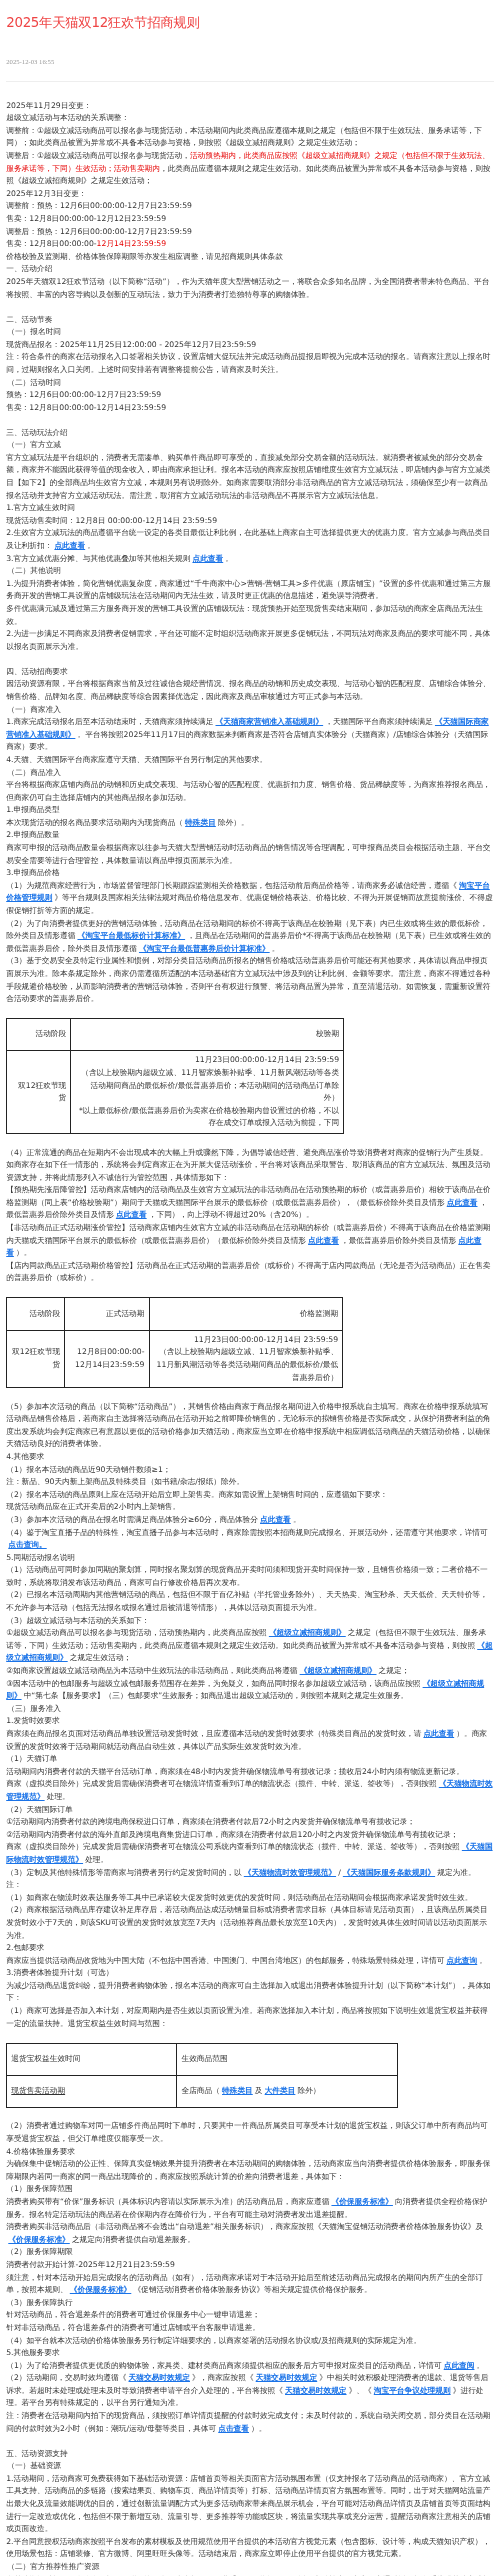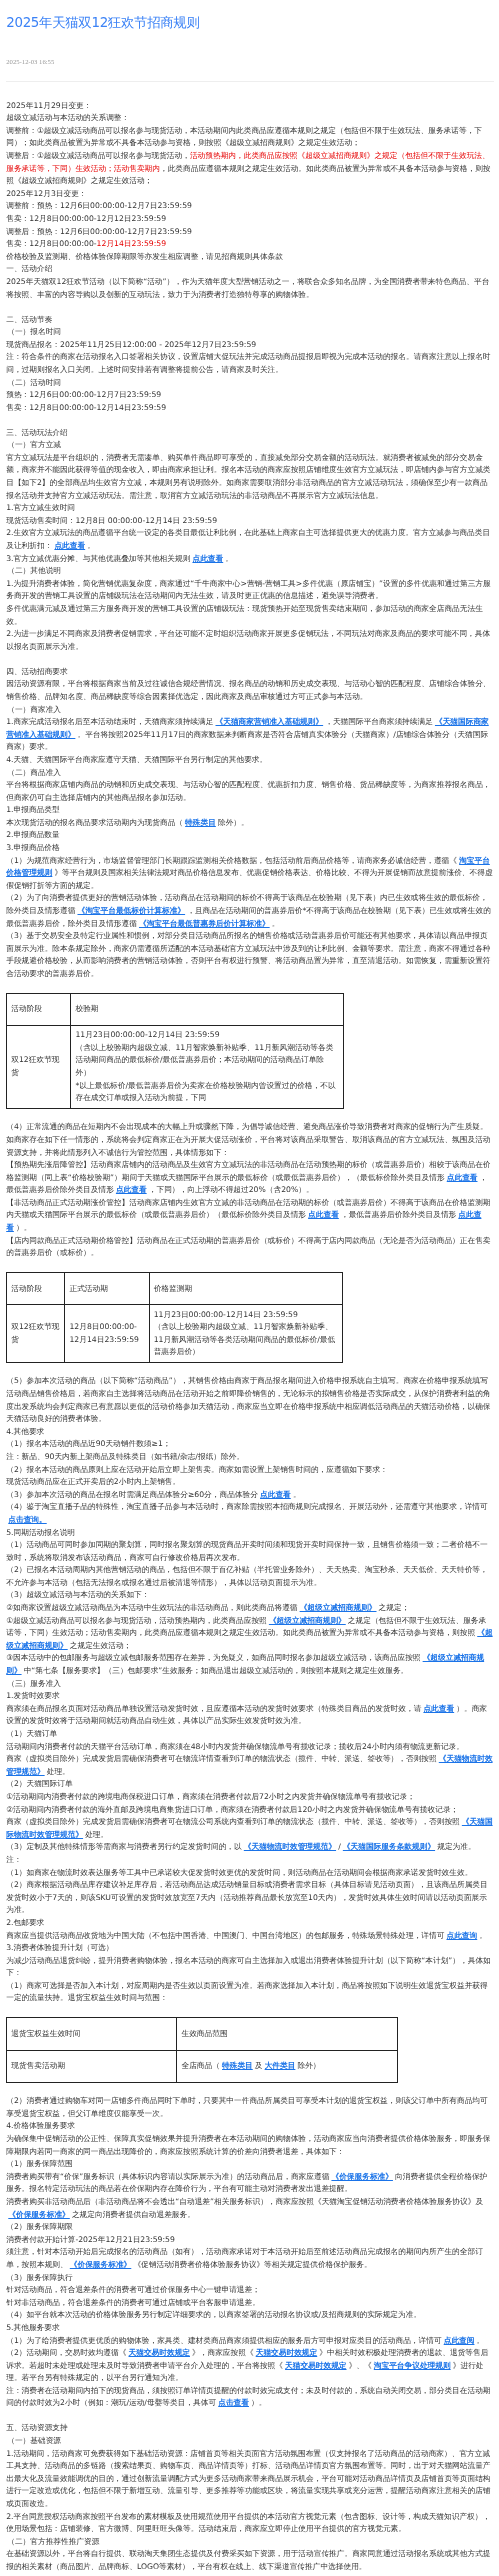--- a/index.html
+++ b/index.html
@@ -1,30 +1,30 @@
 <!DOCTYPE html>
 <html style="font-size:8.2px"><head>
 <meta charset="utf-8">
 <style>
   html, body { margin:0; padding:0; background:#ffffff; }
   body { width:500px; font-family:"DejaVu Sans","Liberation Sans",sans-serif; color:#333333; }
   .page { padding:7.2px 6.2px 31px 6.2px; }
-  h1 { font-size:13.4px; font-weight:normal; color:#3b82f6; margin:6.2px 0 0 0; line-height:20.6px; letter-spacing:-0.3px; }
+  h1 { font-size:13.4px; font-weight:normal; color:#ef4444; margin:6.2px 0 0 0; line-height:20.6px; letter-spacing:-0.3px; }
   .date { font-size:6.7px; color:#999999; margin-top:23px; line-height:10.3px;font-family:Liberation Serif, serif; }
   .divider { height:0.5px; background:#eeeeee; margin:13.4px 0 18.5px 0; }
   .content { font-size:7.7px; line-height:12.6px; }
   .content p { margin:0; }
   .red { color:#e60000; }
   a.link { color:#1a73e8; text-decoration:underline; padding:0 2.1px; cursor:pointer;font-weight:bold; }
   .gap { height:12.4px; }
   .sec-title { }
   .sub-title { padding-left:1px; }
   table.tbl { border-collapse:collapse; margin:12.4px 0 12.4px 0; font-size:7.7px; line-height:12.6px; }
   table.tbl td { border:0.5px solid #222; padding:3.1px 4.1px; vertical-align:middle; }
-  table.tbl.center td { text-align:left; }
+  table.tbl.center td { text-align:right; }
 </style>
 </head>
 <body>
 
 <div class="page">
   <h1>2025年天猫双12狂欢节招商规则</h1>
   <div class="date">2025-12-03 16:55</div>
   <div class="divider"></div>
 
   <div class="content">
@@ -78,20 +78,21 @@
       <p class="sec-title">四、活动招商要求</p>
       <p>因活动资源有限，平台将根据商家当前及过往诚信合规经营情况、报名商品的动销和历史成交表现、与活动心智的匹配程度、店铺综合体验分、销售价格、品牌知名度、商品稀缺度等综合因素择优选定，因此商家及商品审核通过方可正式参与本活动。</p>
       <p class="sub-title">（一）商家准入</p>
       <p><span>1.商家完成活动报名后至本活动结束时，天猫商家须持续满足</span><a class="link">《天猫商家营销准入基础规则》</a><span>，天猫国际平台商家须持续满足</span><a class="link">《天猫国际商家营销准入基础规则》</a><span>。平台将按照2025年11月17日的商家数据来判断商家是否符合店铺真实体验分（天猫商家）/店铺综合体验分（天猫国际商家）要求。</span></p>
       <p>4.天猫、天猫国际平台商家应遵守天猫、天猫国际平台另行制定的其他要求。</p>
       <p class="sub-title">（二）商品准入</p>
       <p>平台将根据商家店铺内商品的动销和历史成交表现、与活动心智的匹配程度、优惠折扣力度、销售价格、货品稀缺度等，为商家推荐报名商品，但商家仍可自主选择店铺内的其他商品报名参加活动。</p>
       <p>1.申报商品类型</p>
       <p><span>本次现货活动的报名商品要求活动期内为现货商品（</span><a class="link">特殊类目</a><span>除外）。</span></p>
       <p>2.申报商品数量</p>
+      <p>商家可申报的活动商品数量会根据商家以往参与天猫大型营销活动时活动商品的销售情况等合理调配，可申报商品类目会根据活动主题、平台交易安全需要等进行合理管控，具体数量请以商品申报页面展示为准。</p>
       <p>3.申报商品价格</p>
       <p><span>（1）为规范商家经营行为，市场监督管理部门长期跟踪监测相关价格数据，包括活动前后商品价格等，请商家务必诚信经营，遵循《</span><a class="link">淘宝平台价格管理规则</a><span>》等平台规则及国家相关法律法规对商品价格信息发布、优惠促销价格表达、价格比较、不得为开展促销而故意提前涨价、不得虚假促销打折等方面的规定。</span></p>
       <p><span>（2）为了向消费者提供更好的营销活动体验，活动商品在活动期间的标价不得高于该商品在校验期（见下表）内已生效或将生效的最低标价，除外类目及情形遵循</span><a class="link">《淘宝平台最低标价计算标准》</a><span>，且商品在活动期间的普惠券后价*不得高于该商品在校验期（见下表）已生效或将生效的最低普惠券后价，除外类目及情形遵循</span><a class="link">《淘宝平台最低普惠券后价计算标准》</a><span>。</span></p>
       <p>（3）基于交易安全及特定行业属性和惯例，对部分类目活动商品所报名的销售价格或活动普惠券后价可能还有其他要求，具体请以商品申报页面展示为准。除本条规定除外，商家仍需遵循所适配的本活动基础官方立减玩法中涉及到的让利比例、金额等要求。需注意，商家不得通过各种手段规避价格校验，从而影响消费者的营销活动体验，否则平台有权进行预警、将活动商品置为异常，直至清退活动。如需恢复，需重新设置符合活动要求的普惠券后价。</p>
 
       <table class="tbl center" style="width:338px;">
         <tbody>
             <tr>
           <td style="width:55px;height:25px;">活动阶段</td>
           <td>校验期</td>
@@ -135,22 +136,22 @@
       <p>（1）报名本活动的商品近90天动销件数须≥1；</p>
       <p>注：新品、90天内新上架商品及特殊类目（如书籍/杂志/报纸）除外。</p>
       <p>（2）报名本活动的商品原则上应在活动开始后立即上架售卖。商家如需设置上架销售时间的，应遵循如下要求：</p>
       <p>现货活动商品应在正式开卖后的2小时内上架销售。</p>
       <p><span>（3）参加本次活动的商品在报名时需满足商品体验分≥60分，商品体验分</span><a class="link">点此查看</a><span>。</span></p>
       <p><span>（4）鉴于淘宝直播子品的特殊性，淘宝直播子品参与本活动时，商家除需按照本招商规则完成报名、开展活动外，还需遵守其他要求，详情可</span><a class="link">点击查询。</a></p>
       <p>5.同期活动报名说明</p>
       <p>（1）活动商品可同时参加同期的聚划算，同时报名聚划算的现货商品开卖时间须和现货开卖时间保持一致，且销售价格须一致；二者价格不一致时，系统将取消发布该活动商品，商家可自行修改价格后再次发布。</p>
       <p>（2）已报名本活动周期内其他营销活动的商品，包括但不限于百亿补贴（半托管业务除外）、天天热卖、淘宝秒杀、天天低价、天天特价等，不允许参与本活动（包括无法报名或报名通过后被清退等情形），具体以活动页面提示为准。</p>
       <p>（3）超级立减活动与本活动的关系如下：</p>
+      <p><span>①超级立减活动商品可以报名参与现货活动，活动预热期内，此类商品应按照</span><a class="link">《超级立减招商规则》</a><span>之规定（包括但不限于生效玩法、服务承诺等，下同）生效活动；活动售卖期内，此类商品应遵循本规则之规定生效活动。如此类商品被置为异常或不具备本活动参与资格，则按照</span><a class="link">《超级立减招商规则》</a><span>之规定生效活动；</span></p>
       <p><span>②如商家设置超级立减活动商品为本活动中生效玩法的非活动商品，则此类商品将遵循</span><a class="link">《超级立减招商规则》</a><span>之规定；</span></p>
-      <p><span>①超级立减活动商品可以报名参与现货活动，活动预热期内，此类商品应按照</span><a class="link">《超级立减招商规则》</a><span>之规定（包括但不限于生效玩法、服务承诺等，下同）生效活动；活动售卖期内，此类商品应遵循本规则之规定生效活动。如此类商品被置为异常或不具备本活动参与资格，则按照</span><a class="link">《超级立减招商规则》</a><span>之规定生效活动；</span></p>
       <p><span>③因本活动中的包邮服务与超级立减包邮服务范围存在差异，为免疑义，如商品同时报名参加超级立减活动，该商品应按照</span><a class="link">《超级立减招商规则》</a><span>中“第七条【服务要求】（三）包邮要求”生效服务；如商品退出超级立减活动的，则按照本规则之规定生效服务。</span></p>
 
       <p class="sub-title">（三）服务准入</p>
       <p>1.发货时效要求</p>
       <p><span>商家须在商品报名页面对活动商品单独设置活动发货时效，且应遵循本活动的发货时效要求（特殊类目商品的发货时效，请</span><a class="link">点此查看</a><span>）。商家设置的发货时效将于活动期间就活动商品自动生效，具体以产品实际生效发货时效为准。</span></p>
       <p>（1）天猫订单</p>
       <p>活动期间内消费者付款的天猫平台活动订单，商家须在48小时内发货并确保物流单号有揽收记录；揽收后24小时内须有物流更新记录。</p>
       <p><span>商家（虚拟类目除外）完成发货后需确保消费者可在物流详情查看到订单的物流状态（揽件、中转、派送、签收等），否则按照</span><a class="link">《天猫物流时效管理规范》</a><span>处理。</span></p>
       <p>（2）天猫国际订单</p>
       <p>①活动期间内消费者付款的跨境电商保税进口订单，商家须在消费者付款后72小时之内发货并确保物流单号有揽收记录；</p>
@@ -166,21 +167,21 @@
       <p>为减少活动商品退货纠纷，提升消费者购物体验，报名本活动的商家可自主选择加入或退出消费者体验提升计划（以下简称“本计划”），具体如下：</p>
       <p>（1）商家可选择是否加入本计划，对应周期内是否生效以页面设置为准。若商家选择加入本计划，商品将按照如下说明生效退货宝权益并获得一定的流量扶持。退货宝权益生效时间与范围：</p>
 
       <table class="tbl" style="width:392px;">
         <tbody>
             <tr>
           <td style="width:161px;height:25px;">退货宝权益生效时间</td>
           <td>生效商品范围</td>
         </tr>
         <tr>
-          <td style="height:25px;">现货售卖活动期</td>
+          <td style="height:25px;text-decoration:underline;">现货售卖活动期</td>
           <td><span>全店商品（</span><a class="link">特殊类目</a><span>及</span><a class="link">大件类目</a><span>除外）</span></td>
         </tr>
       </tbody>
         </table>
 
       <p>（2）消费者通过购物车对同一店铺多件商品同时下单时，只要其中一件商品所属类目可享受本计划的退货宝权益，则该父订单中所有商品均可享受退货宝权益，但父订单维度仅能享受一次。</p>
       <p>4.价格体验服务要求</p>
       <p>为确保集中促销活动的公正性、保障真实促销效果并提升消费者在本活动期间的购物体验，活动商家应当向消费者提供价格体验服务，即服务保障期限内若同一商家的同一商品出现降价的，商家应按照系统计算的价差向消费者退差，具体如下：</p>
       <p>（1）服务保障范围</p>
       <p><span>消费者购买带有“价保”服务标识（具体标识内容请以实际展示为准）的活动商品后，商家应遵循</span><a class="link">《价保服务标准》</a><span>向消费者提供全程价格保护服务。报名特定活动玩法的商品若在价保期内存在降价行为，平台有可能主动对消费者发出退差提醒。</span></p>

